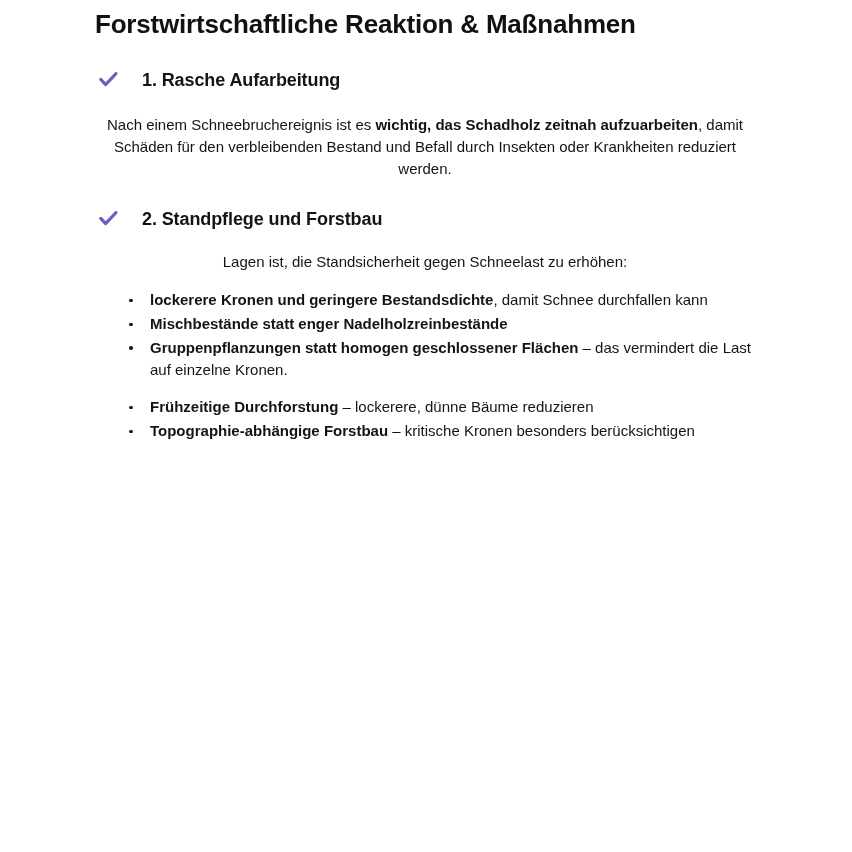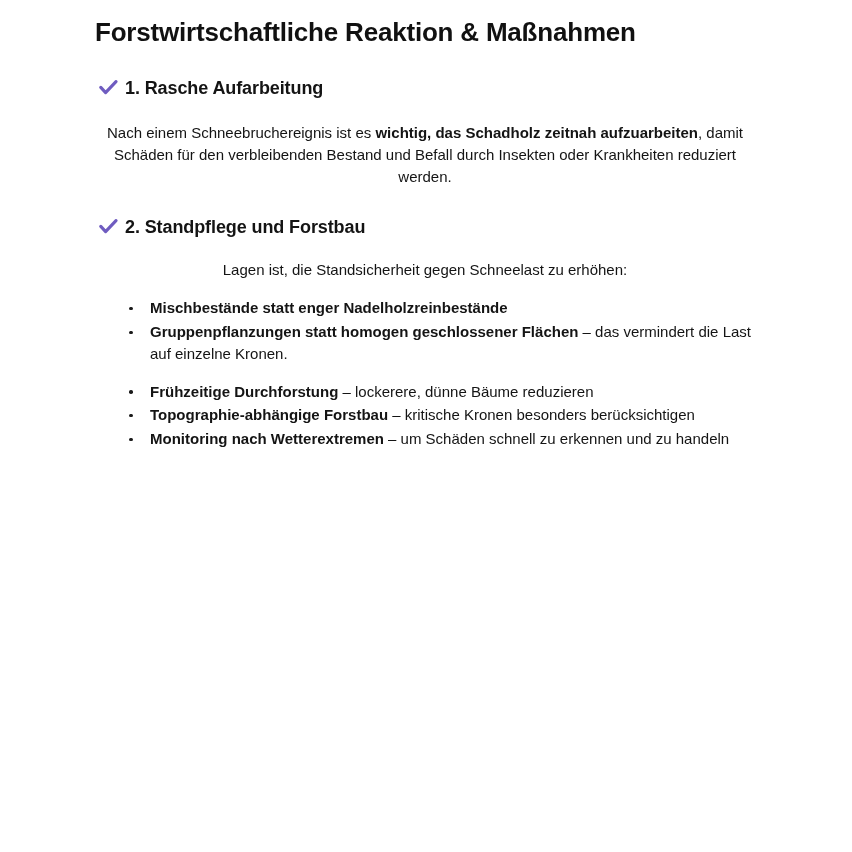--- a/index.html
+++ b/index.html
@@ -13,21 +13,21 @@
     font-family: "Liberation Sans", sans-serif;
     color: #0d0d0d;
     -webkit-font-smoothing: antialiased;
   }
 
   .page {
     position: relative;
     width: 852px;
     height: 852px;
     box-sizing: border-box;
-    padding: 10px 95px 0 95px;
+    padding: 2px 95px 0 95px;
     background: #ffffff;
     overflow: hidden;
   }
 
   .doc-title {
     font-size: 26px;
     font-weight: bold;
     line-height: 1.25;
     letter-spacing: -0.2px;
     margin: 0 0 0 0;
@@ -41,20 +41,21 @@
 
   .section-heading {
     display: flex;
     align-items: baseline;
     font-size: 18px;
     font-weight: bold;
     line-height: 1.3;
     color: #141414;
     margin: 28px 0 0 0;
     letter-spacing: -0.1px;
+    gap: 17px;
   }
 
   .check-icon {
     flex: 0 0 auto;
     width: 26px;
     display: inline-flex;
     align-items: center;
     justify-content: flex-start;
     position: relative;
     top: 1px;
@@ -144,37 +145,37 @@
           <path d="M1.8 7.4 L6.6 12.6 L17.0 1.6" fill="none" stroke="#6f5cc0" stroke-width="3.1" stroke-linecap="round" stroke-linejoin="round"></path>
         </svg>
       </span>
       <span class="section-heading-label">2. Standpflege und Forstbau</span>
     </div>
 
     <p class="body-text tight">Lagen ist, die Standsicherheit gegen Schneelast zu erhöhen:</p>
 
     <ul class="bullets">
       <li>
+        <span class="dot"></span><strong>lockerere Kronen und geringere Bestandsdichte</strong><span>, damit Schnee durchfallen kann</span>
+      </li>
+      <li>
         <span class="dot"></span><strong>Mischbestände statt enger Nadelholzreinbestände</strong><span></span>
       </li>
       <li>
         <span class="dot"></span><strong>Gruppenpflanzungen statt homogen geschlossener Flächen</strong><span> – das vermindert die Last auf einzelne Kronen.</span>
       </li>
     </ul>
   </div>
 
   <div class="section">
 
     <ul class="bullets">
       <li>
         <span class="dot"></span><strong>Frühzeitige Durchforstung</strong><span> – lockerere, dünne Bäume reduzieren</span>
       </li>
       <li>
         <span class="dot"></span><strong>Topographie-abhängige Forstbau</strong><span> – kritische Kronen besonders berücksichtigen</span>
       </li>
-      <li>
-        <span class="dot"></span><strong>Monitoring nach Wetterextremen</strong><span> – um Schäden schnell zu erkennen und zu handeln</span>
-      </li>
     </ul>
   </div>
 
   <div class="spacer-bottom"></div>
 </div>
 
 </body></html>

